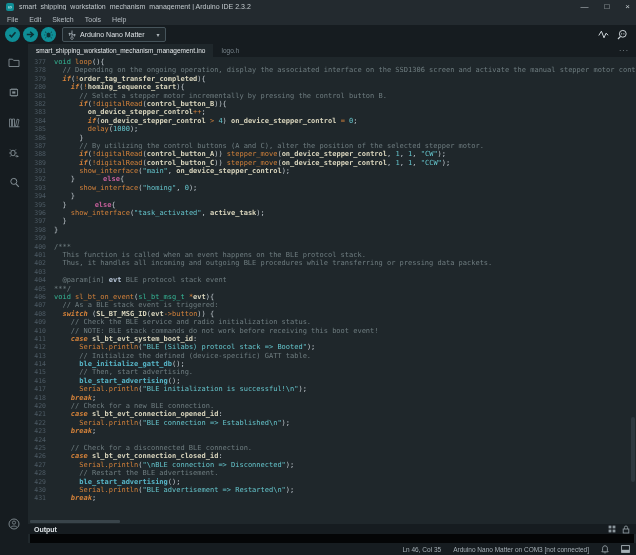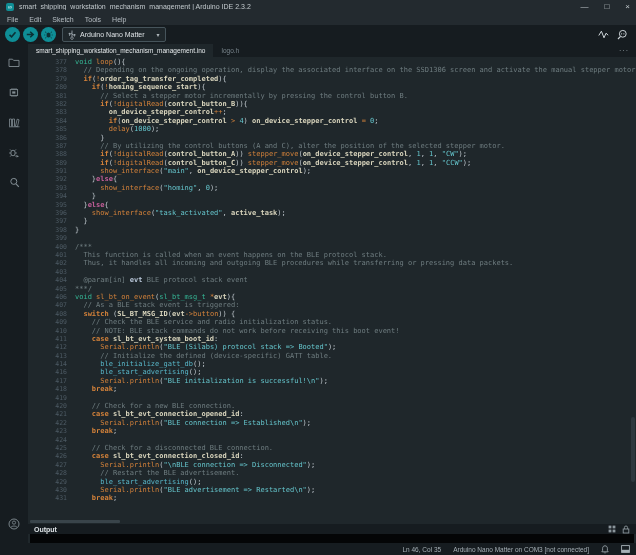--- a/index.html
+++ b/index.html
@@ -48,28 +48,28 @@
   .tab { display:flex; align-items:center; padding:0 8px; font-size:6.5px; white-space:nowrap; }
   .tab.active { background:#1f272b; color:#e4e8ea; }
   .tab.inactive { color:#79858c; }
   .tab-overflow { margin-left:auto; color:#8a959b; font-size:7px; display:flex;
                   align-items:center; padding-right:7px; letter-spacing:1px; }
 
   
   .editor { flex:1; min-height:0; background:#1f272b; overflow:hidden; position:relative;
             padding-top:1px; }
   .line { height:8.4px; line-height:8.4px; white-space:pre;
-          font-family:"DejaVu Sans Mono", monospace; font-size:7px;margin-left:21px; }
+          font-family:"DejaVu Sans Mono", monospace; font-size:7px; }
   .ln { display:inline-block; width:26px; text-align:right; padding-right:8px;
         color:#4d5a64; font-size:6.5px; }
   .tk-t { color:#35b796; }
-  .tk-k { color:#d4823a; font-weight:bold; }
-  .tk-e { color:#c75f9b; font-weight:bold; }
+  .tk-k { color:#d4823a; font-weight:bold;font-style:italic; }
+  .tk-e { color:#c75f9b; font-weight:bold;padding-left:28px; }
   .tk-f { color:#d4823a; }
-  .tk-u { color:#58b7c9; font-weight:normal; }
+  .tk-u { color:#58b7c9; font-weight:bold; }
   .tk-s { color:#65c5cc; }
   .tk-n { color:#65c5cc; }
   .tk-c { color:#6f7d80; }
   .tk-v { color:#d9d5bd; font-weight:bold;text-align:center; }
   .tk-p { color:#bfc7cd; }
   .tk-o { color:#d4823a; }
   .tk-d { color:#b9c7d9; font-weight:bold; }
   .vscroll-thumb { position:absolute; right:1px; top:78%; width:4px; height:14%;
                    background:#2e383e; border-radius:2px; }
 
@@ -264,24 +264,24 @@
           <div class="line"><span class="ln">405</span><span class="tk-c">***/</span></div>
           <div class="line"><span class="ln">406</span><span class="tk-t">void</span><span class="tk-p"> </span><span class="tk-f">sl_bt_on_event</span><span class="tk-p">(</span><span class="tk-t">sl_bt_msg_t</span><span class="tk-p"> </span><span class="tk-o">*</span><span class="tk-v">evt</span><span class="tk-p">){</span></div>
           <div class="line"><span class="ln">407</span><span class="tk-c">  // As a BLE stack event is triggered:</span></div>
           <div class="line"><span class="ln">408</span><span class="tk-p">  </span><span class="tk-k">switch</span><span class="tk-p"> (</span><span class="tk-v">SL_BT_MSG_ID</span><span class="tk-p">(</span><span class="tk-v">evt</span><span class="tk-o">-&gt;</span><span class="tk-f">button</span><span class="tk-p">)) {</span></div>
           <div class="line"><span class="ln">409</span><span class="tk-c">    // Check the BLE service and radio initialization status.</span></div>
           <div class="line"><span class="ln">410</span><span class="tk-c">    // NOTE: BLE stack commands do not work before receiving this boot event!</span></div>
           <div class="line"><span class="ln">411</span><span class="tk-p">    </span><span class="tk-k">case</span><span class="tk-p"> </span><span class="tk-v">sl_bt_evt_system_boot_id</span><span class="tk-p">:</span></div>
           <div class="line"><span class="ln">412</span><span class="tk-p">      </span><span class="tk-f">Serial.println</span><span class="tk-p">(</span><span class="tk-s">"BLE (Silabs) protocol stack =&gt; Booted"</span><span class="tk-p">);</span></div>
           <div class="line"><span class="ln">413</span><span class="tk-c">      // Initialize the defined (device-specific) GATT table.</span></div>
           <div class="line"><span class="ln">414</span><span class="tk-p">      </span><span class="tk-u">ble_initialize_gatt_db</span><span class="tk-p">();</span></div>
+          <div class="line"><span class="ln">415</span><span class="tk-c">      // Then, start advertising.</span></div>
           <div class="line"><span class="ln">416</span><span class="tk-p">      </span><span class="tk-u">ble_start_advertising</span><span class="tk-p">();</span></div>
           <div class="line"><span class="ln">417</span><span class="tk-p">      </span><span class="tk-f">Serial.println</span><span class="tk-p">(</span><span class="tk-s">"BLE initialization is successful!\n"</span><span class="tk-p">);</span></div>
           <div class="line"><span class="ln">418</span><span class="tk-p">    </span><span class="tk-k">break</span><span class="tk-p">;</span></div>
-          <div class="line"><span class="ln">419</span></div>
           <div class="line"><span class="ln">420</span><span class="tk-c">    // Check for a new BLE connection.</span></div>
           <div class="line"><span class="ln">421</span><span class="tk-p">    </span><span class="tk-k">case</span><span class="tk-p"> </span><span class="tk-v">sl_bt_evt_connection_opened_id</span><span class="tk-p">:</span></div>
           <div class="line"><span class="ln">422</span><span class="tk-p">      </span><span class="tk-f">Serial.println</span><span class="tk-p">(</span><span class="tk-s">"BLE connection =&gt; Established\n"</span><span class="tk-p">);</span></div>
           <div class="line"><span class="ln">423</span><span class="tk-p">    </span><span class="tk-k">break</span><span class="tk-p">;</span></div>
           <div class="line"><span class="ln">424</span></div>
           <div class="line"><span class="ln">425</span><span class="tk-c">    // Check for a disconnected BLE connection.</span></div>
           <div class="line"><span class="ln">426</span><span class="tk-p">    </span><span class="tk-k">case</span><span class="tk-p"> </span><span class="tk-v">sl_bt_evt_connection_closed_id</span><span class="tk-p">:</span></div>
           <div class="line"><span class="ln">427</span><span class="tk-p">      </span><span class="tk-f">Serial.println</span><span class="tk-p">(</span><span class="tk-s">"\nBLE connection =&gt; Disconnected"</span><span class="tk-p">);</span></div>
           <div class="line"><span class="ln">428</span><span class="tk-c">      // Restart the BLE advertisement.</span></div>
           <div class="line"><span class="ln">429</span><span class="tk-p">      </span><span class="tk-u">ble_start_advertising</span><span class="tk-p">();</span></div>

